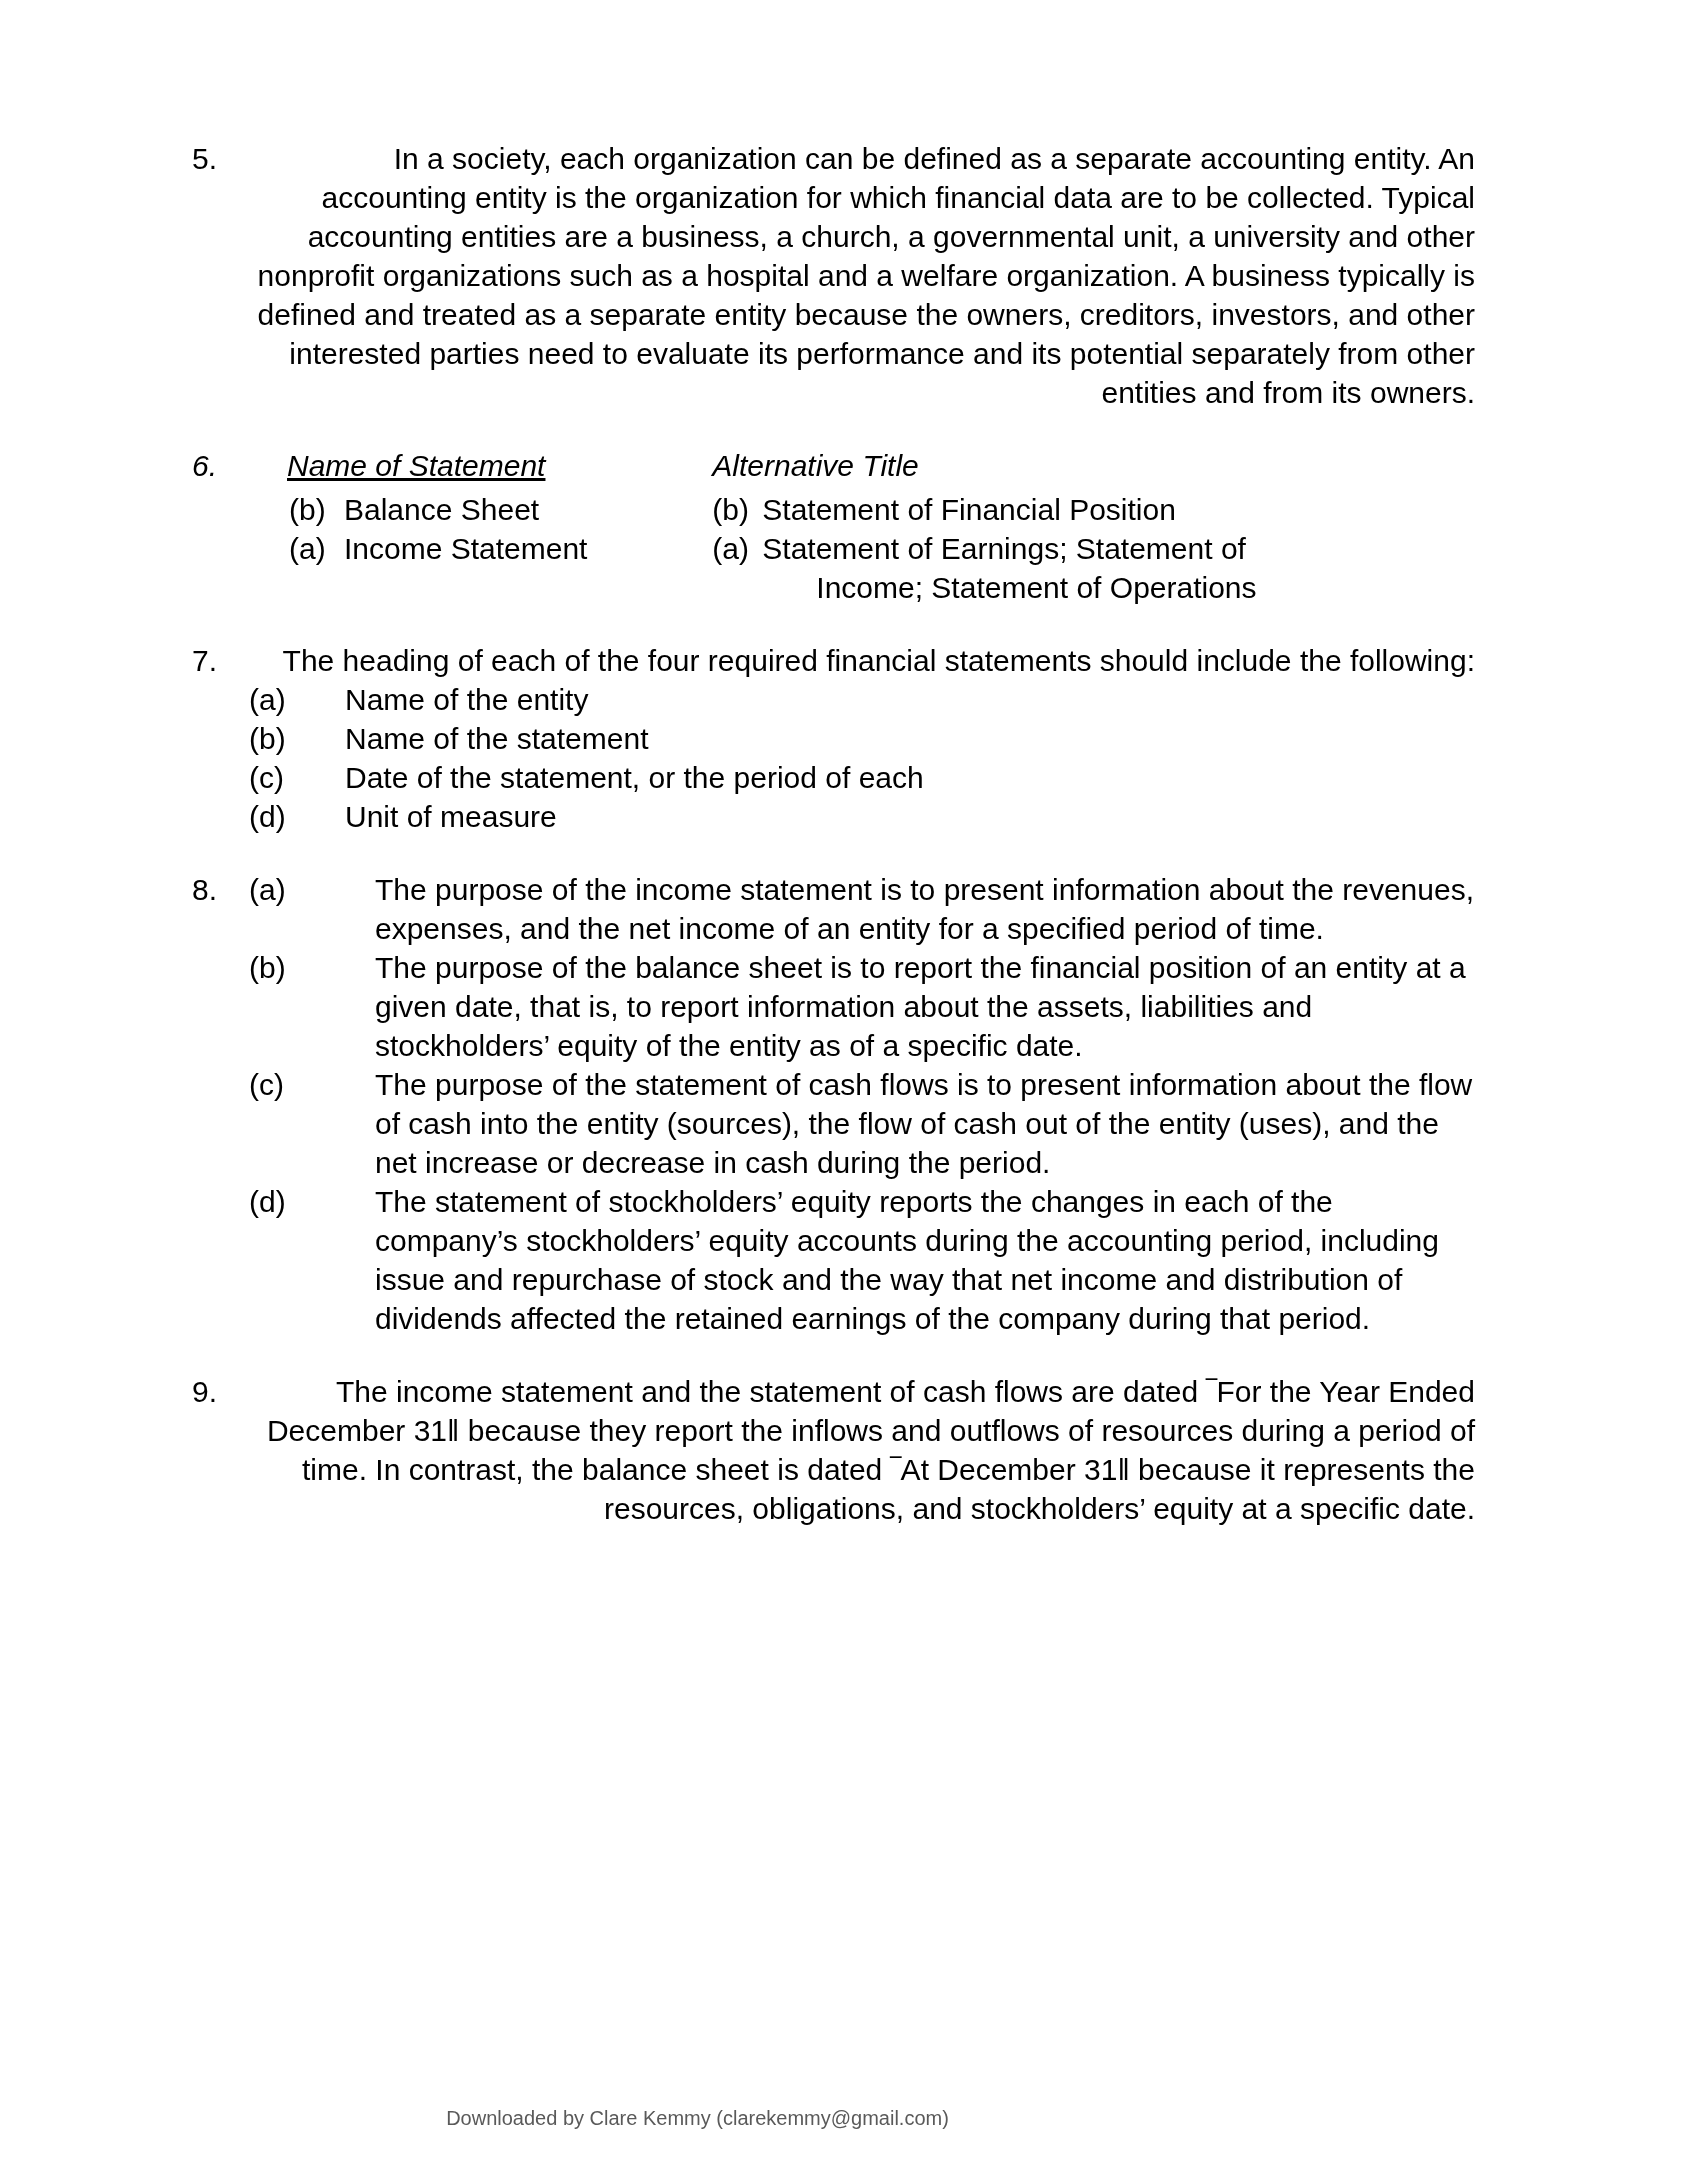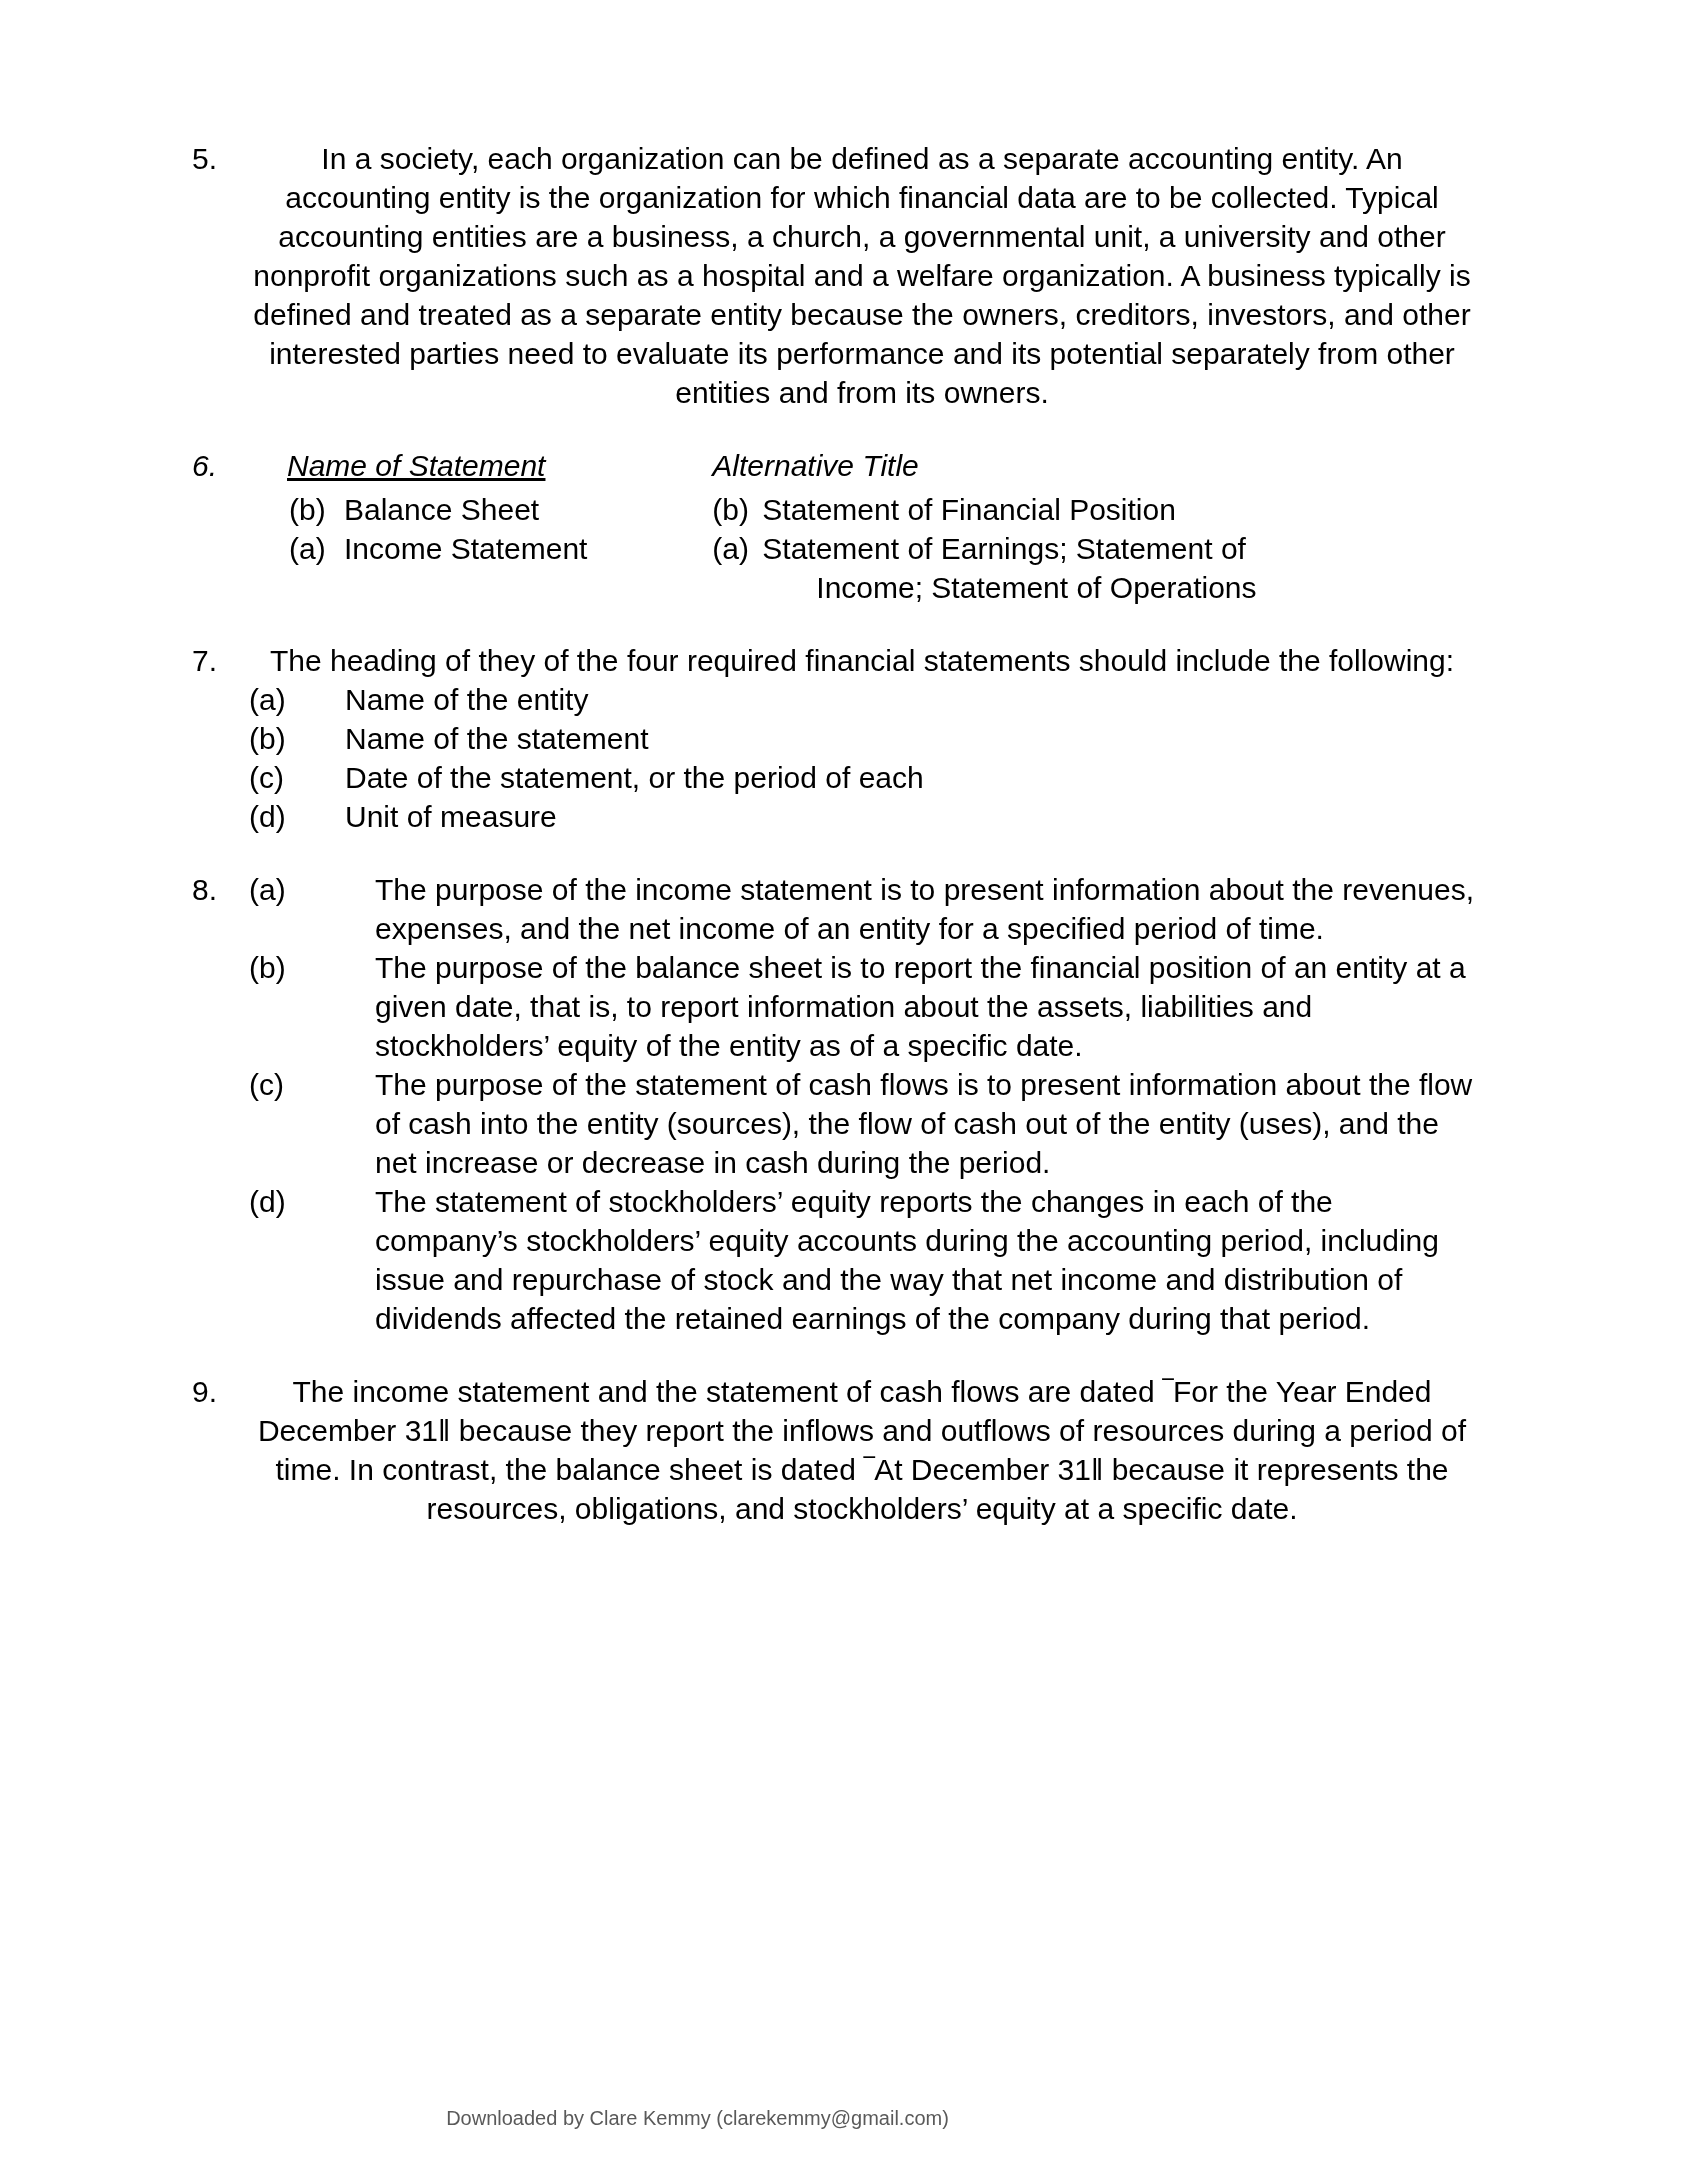--- a/index.html
+++ b/index.html
@@ -44,21 +44,21 @@
   }
 
   .item-body {
     flex: 1 1 auto;
     font-size: 30px;
     line-height: 39px;
   }
 
   .para {
     margin: 0;
-    text-align: center;
+    text-align: right;
   }
 
   
   .item-6 .item-num {
     font-style: italic;
   }
 
   .stmt-table {
     width: 100%;
     border-collapse: collapse;
@@ -186,21 +186,21 @@
               <td class="col-right"><span class="lbl-r">(a)</span><span>Statement of Earnings; Statement of</span><span class="alt-cont">Income; Statement of Operations</span></td>
             </tr>
           </tbody>
         </table>
       </div>
     </div>
 
     <div class="item item-7">
       <div class="item-num">7.</div>
       <div class="item-body">
-        <p class="para">The heading of they of the four required financial statements should include the following:</p>
+        <p class="para">The heading of each of the four required financial statements should include the following:</p>
         <ul class="sub-list">
           <li class="sub-item">
             <span class="sub-letter">(a)</span>
             <span class="sub-text">Name of the entity</span>
           </li>
           <li class="sub-item">
             <span class="sub-letter">(b)</span>
             <span class="sub-text">Name of the statement</span>
           </li>
           <li class="sub-item">

